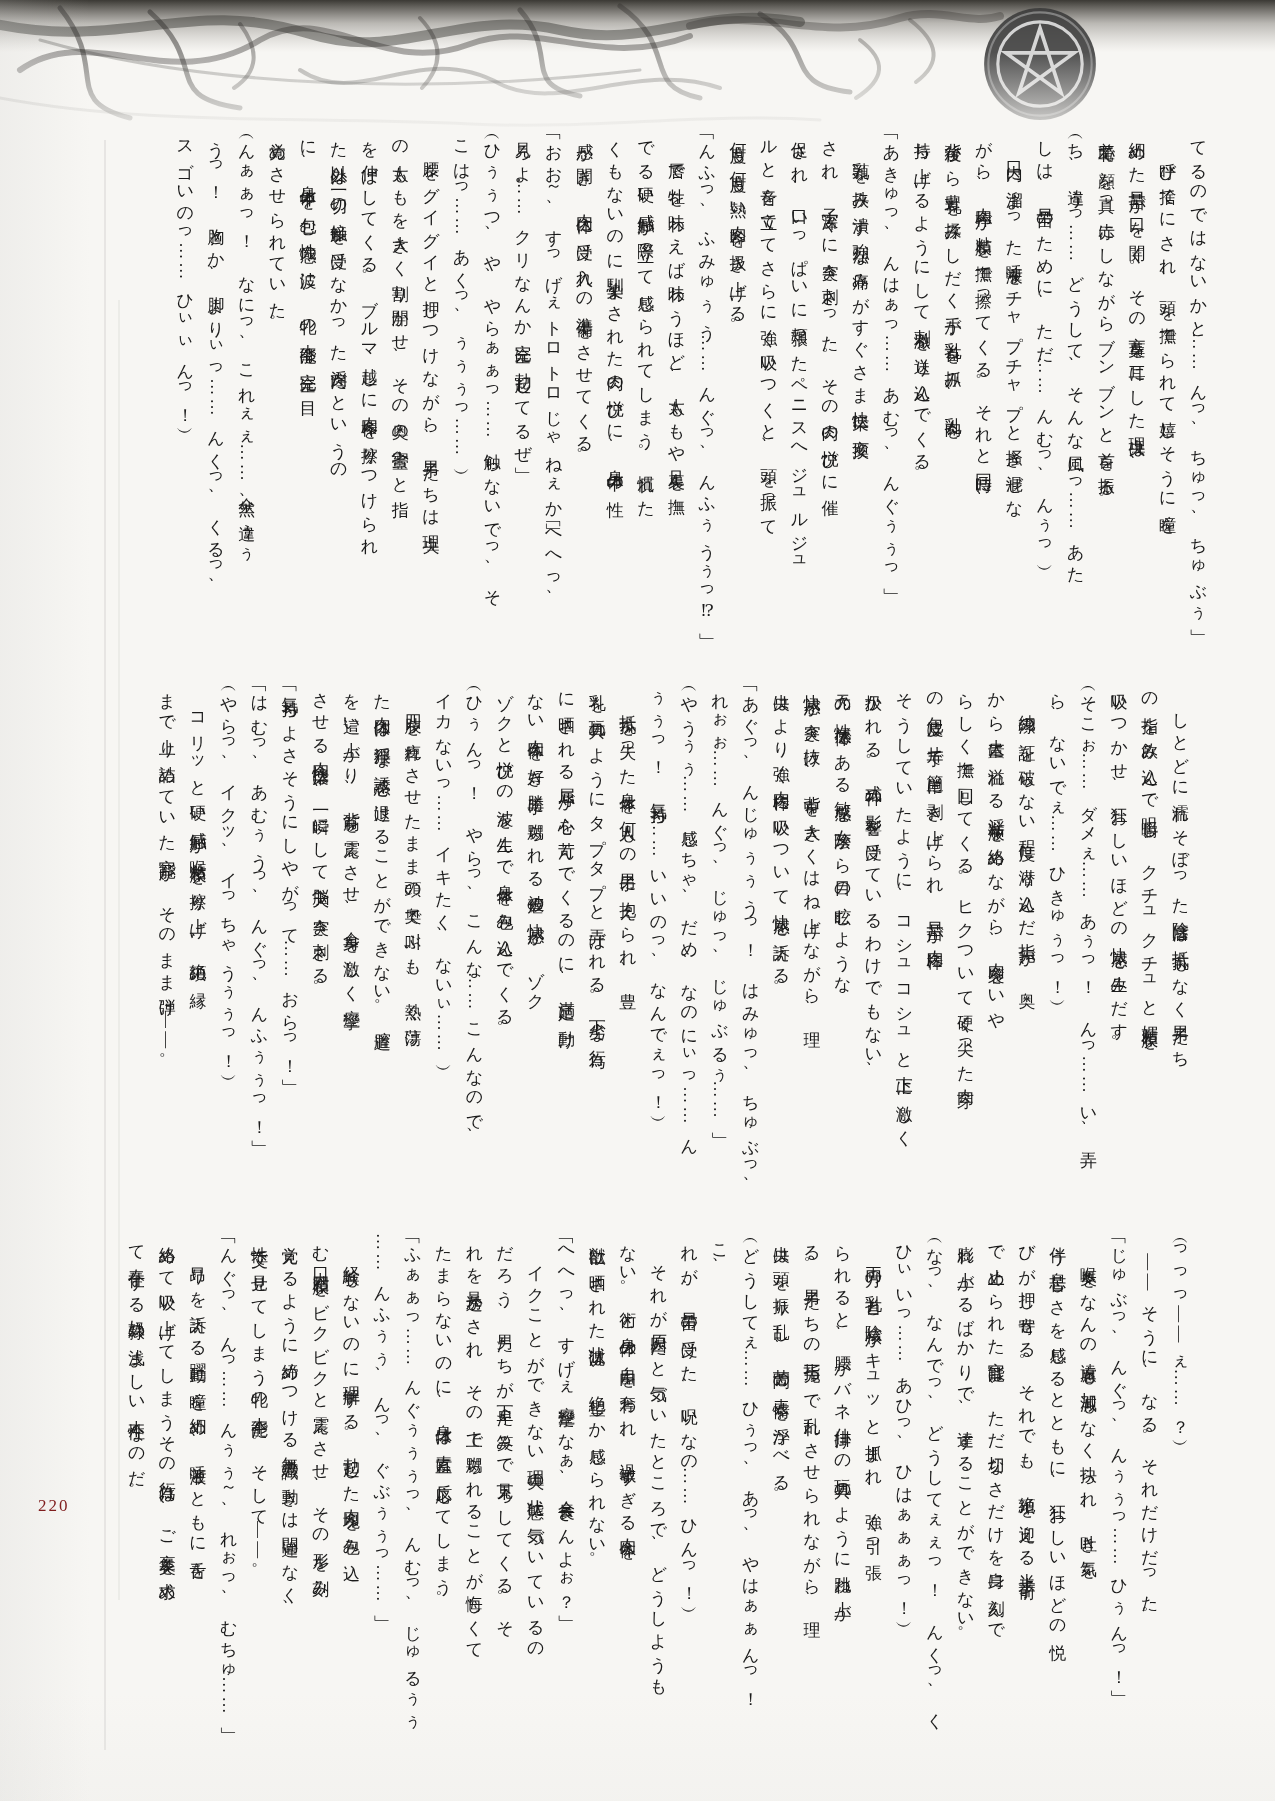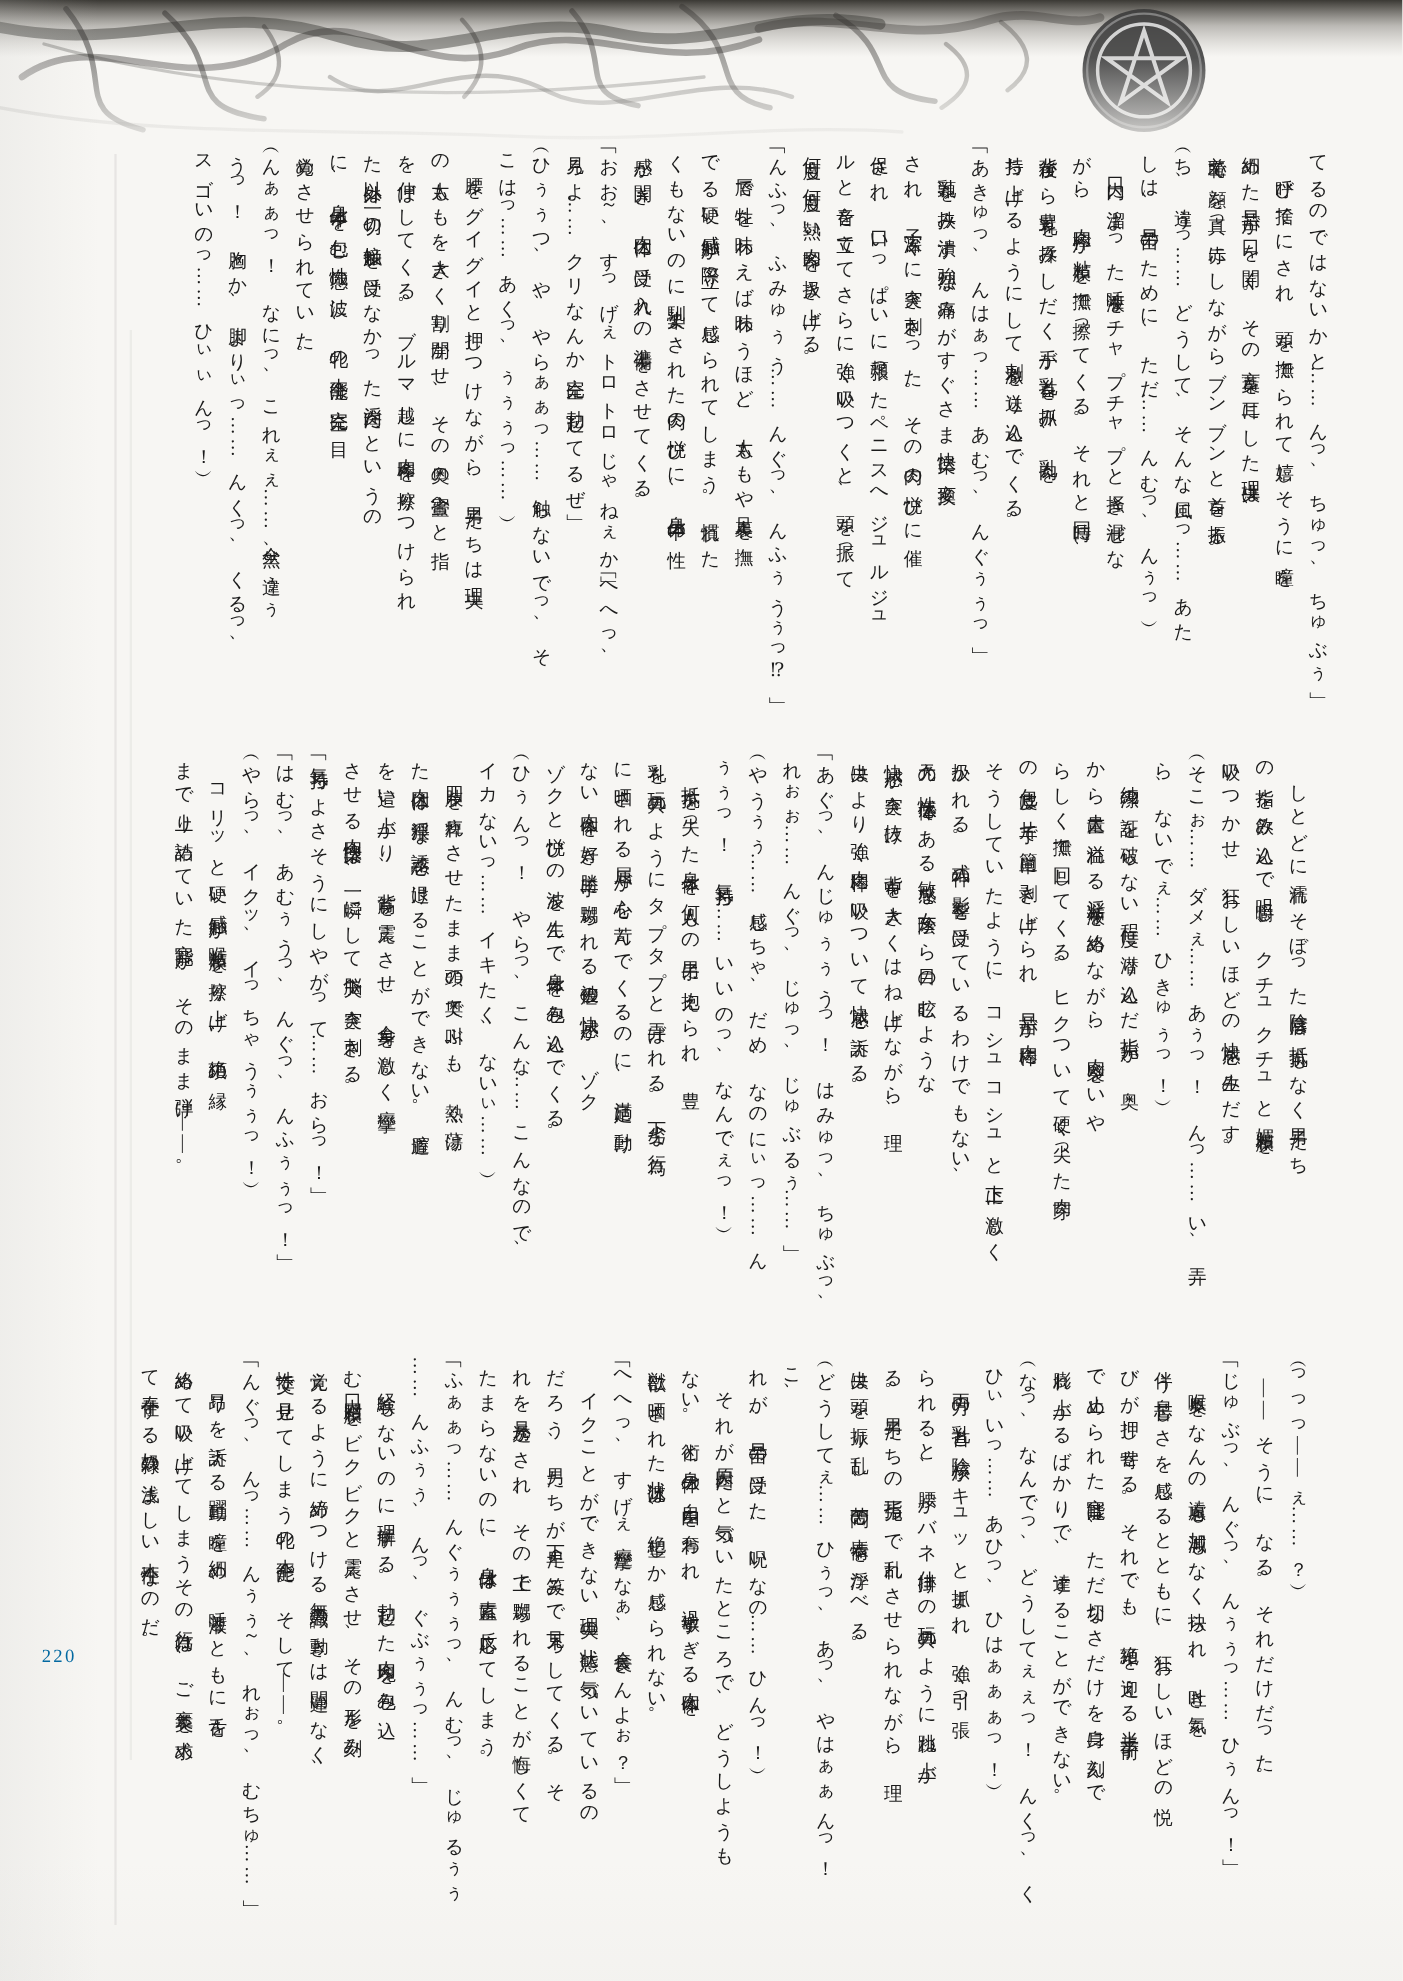--- a/index.html
+++ b/index.html
@@ -34,21 +34,21 @@
     font-size:17px;
     letter-spacing:3.2px;
     font-kerning:none;
   }
   .band p{margin:0;padding:0;line-height:30.7px;}
   #band1{top:129px;right:62px;}
   #band2{top:681px;right:80px;}
   #band3{top:1233px;right:80px;}
   .page-number{
     position:absolute;left:38px;top:1496px;
-    font-size:17px;color:#0369a1;letter-spacing:2px;
+    font-size:17px;color:#7f1d1d;letter-spacing:2px;
   }
 </style>
 </head>
 <body>
 
 <div class="header-art">
   <svg width="1275" height="150" viewBox="0 0 1275 150" xmlns="http://www.w3.org/2000/svg">
     <defs>
       <linearGradient id="topInk" x1="0" y1="0" x2="0" y2="1">
         <stop offset="0" stop-color="#26241f" stop-opacity="0.9"></stop>

